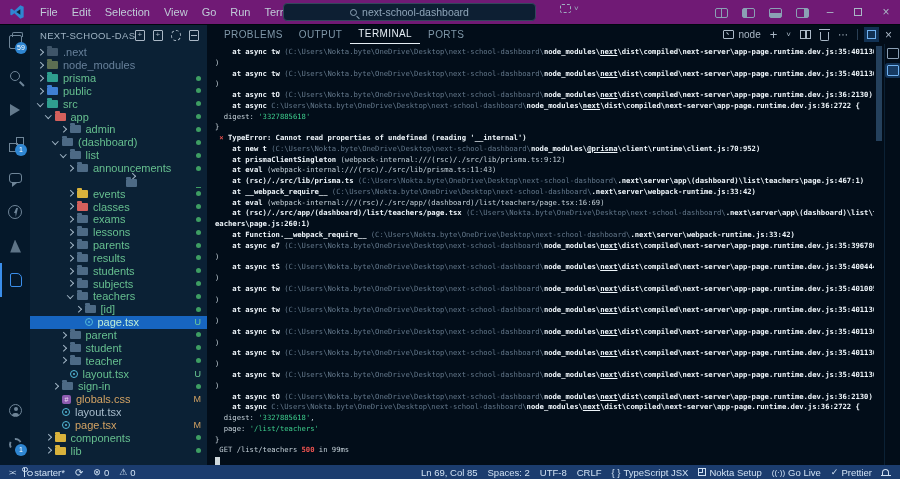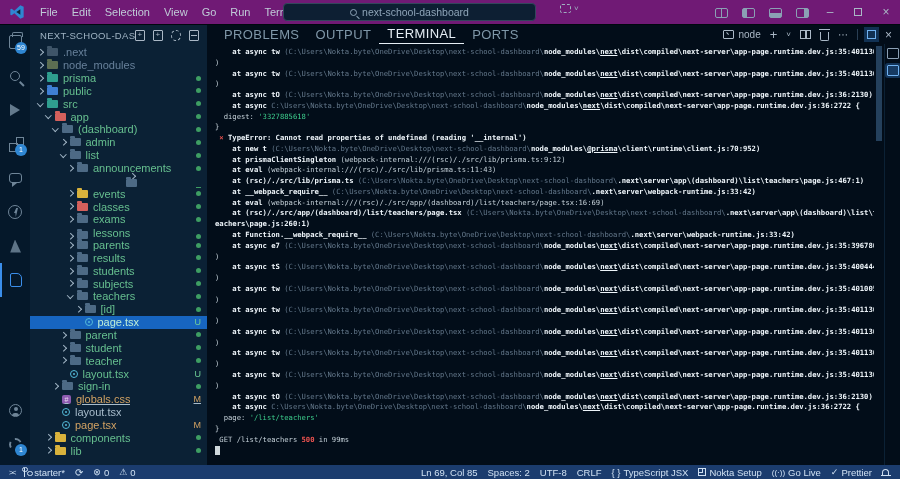--- a/index.html
+++ b/index.html
@@ -81,21 +81,21 @@
   .tl { overflow:hidden; text-overflow:clip; }
   .tl.g { color:#66bf8f; } .tl.d { color:#67809a; } .tl.o { color:#d2a263; } .tl.p { color:#a8bccb; }
   .tbadge { margin-left:auto; font-size:9px; }
   .tbadge.dot { width:5px; height:5px; border-radius:50%; background:#3e9e63; }
   .tbadge.U { color:#6fcf97; } .tbadge.M { color:#d2a263; }
   .trow.sel .tl { color:#bfeed7; }
 
   
   .panel { flex:1; display:flex; flex-direction:column; background:#020d19; min-width:0; }
   .p-head { height:19px; display:flex; align-items:center; padding-left:9px; flex:none; }
-  .p-tab { font-size:13px; letter-spacing:.4px; color:#7f97a8; padding:0 8px; line-height:18px; }
+  .p-tab { font-size:10px; letter-spacing:.4px; color:#7f97a8; padding:0 8px; line-height:18px; }
   .p-tab.active { color:#e6eef5; border-bottom:1px solid #e6eef5; }
   .p-actions { margin-left:auto; display:flex; align-items:center; gap:9px; padding-right:8px; color:#aab8c6; font-size:10px; }
   .pa-term { width:11px; height:9px; border:1.2px solid currentColor; border-radius:1px; }
   .pa-term::after { content:""; position:absolute; left:2px; top:2px; width:3px; height:1.2px; background:currentColor; transform:rotate(45deg); }
   .pa-split { width:11px; height:9px; border:1.2px solid currentColor; }
   .pa-split::after { content:""; position:absolute; left:4.5px; top:0; bottom:0; width:1.2px; background:currentColor; }
   .pa-trash { width:9px; height:9px; border:1.2px solid currentColor; border-top:none; border-radius:0 0 2px 2px; margin-top:3px; }
   .pa-trash::before { content:""; position:absolute; left:-2px; top:-2.5px; width:11px; height:1.2px; background:currentColor; }
   .pa-max { width:9px; height:9px; border:1.2px solid #6fb1f0; background:rgba(59,142,234,.28); outline:3px solid rgba(59,142,234,.28); }
   .p-body { flex:1; position:relative; display:flex; min-height:0; }
@@ -251,37 +251,37 @@
           <span class="tbadge dot"></span>
         </div>
         <div class="trow" style="padding-left: 13.5px;">
           <span class="chev e">
             <i></i>
           </span>
           <span class="fic" style="background: rgb(212, 96, 92);"></span>
           <span class="tl g">app</span>
           <span class="tbadge dot"></span>
         </div>
+        <div class="trow" style="padding-left: 28.5px;">
+          <span class="chev c">
+            <i></i>
+          </span>
+          <span class="fic" style="background: rgb(77, 106, 133);"></span>
+          <span class="tl g">admin</span>
+          <span class="tbadge dot"></span>
+        </div>
         <div class="trow" style="padding-left: 21px;">
           <span class="chev e">
             <i></i>
           </span>
           <span class="fic" style="background: rgb(77, 106, 133);"></span>
           <span class="tl g">(dashboard)</span>
           <span class="tbadge dot"></span>
         </div>
         <div class="trow" style="padding-left: 28.5px;">
-          <span class="chev c">
-            <i></i>
-          </span>
-          <span class="fic" style="background: rgb(77, 106, 133);"></span>
-          <span class="tl g">admin</span>
-          <span class="tbadge dot"></span>
-        </div>
-        <div class="trow" style="padding-left: 28.5px;">
           <span class="chev e">
             <i></i>
           </span>
           <span class="fic" style="background: rgb(77, 106, 133);"></span>
           <span class="tl g">list</span>
           <span class="tbadge dot"></span>
         </div>
         <div class="trow" style="padding-left: 36px;">
           <span class="chev c">
             <i></i>
@@ -315,21 +315,21 @@
           <span class="tbadge dot"></span>
         </div>
         <div class="trow" style="padding-left: 36px;">
           <span class="chev c">
             <i></i>
           </span>
           <span class="fic" style="background: rgb(77, 106, 133);"></span>
           <span class="tl g">exams</span>
           <span class="tbadge dot"></span>
         </div>
-        <div class="trow" style="padding-left: 36px; align-items: flex-end;">
+        <div class="trow" style="padding-left: 36px;">
           <span class="chev c">
             <i></i>
           </span>
           <span class="fic" style="background: rgb(77, 106, 133);"></span>
           <span class="tl g">lessons</span>
           <span class="tbadge dot"></span>
         </div>
         <div class="trow" style="padding-left: 36px;">
           <span class="chev c">
             <i></i>
@@ -415,21 +415,21 @@
           <span class="tbadge U">U</span>
         </div>
         <div class="trow" style="padding-left: 21px;">
           <span class="chev c">
             <i></i>
           </span>
           <span class="fic" style="background: rgb(77, 106, 133);"></span>
           <span class="tl g">sign-in</span>
           <span class="tbadge dot"></span>
         </div>
-        <div class="trow" style="padding-left: 21px; text-decoration: underline;">
+        <div class="trow" style="padding-left: 21px;">
           <span class="chev "></span>
           <span class="cic">#</span>
           <span class="tl o">globals.css</span>
           <span class="tbadge M">M</span>
         </div>
         <div class="trow" style="padding-left: 21px;">
           <span class="chev "></span>
           <span class="ric"></span>
           <span class="tl p">layout.tsx</span>
         </div>
@@ -506,20 +506,21 @@
           <div class="tline"><span class="seg-b">    at async tw </span><span class="seg-d">(C:\Users\Nokta.byte\OneDrive\Desktop\next-school-dashboard\</span><span class="seg-b">node_modules\</span><span class="seg-u">next</span><span class="seg-b">\dist\compiled\next-server\app-page.runtime.dev.js:35:401136</span></div>
           <div class="tline"><span class="seg-p">)</span></div>
           <div class="tline"><span class="seg-b">    at async tw </span><span class="seg-d">(C:\Users\Nokta.byte\OneDrive\Desktop\next-school-dashboard\</span><span class="seg-b">node_modules\</span><span class="seg-u">next</span><span class="seg-b">\dist\compiled\next-server\app-page.runtime.dev.js:35:401136</span></div>
           <div class="tline"><span class="seg-p">)</span></div>
           <div class="tline"><span class="seg-b">    at async tw </span><span class="seg-d">(C:\Users\Nokta.byte\OneDrive\Desktop\next-school-dashboard\</span><span class="seg-b">node_modules\</span><span class="seg-u">next</span><span class="seg-b">\dist\compiled\next-server\app-page.runtime.dev.js:35:401136</span></div>
           <div class="tline"><span class="seg-p">)</span></div>
           <div class="tline"><span class="seg-b">    at async tw </span><span class="seg-d">(C:\Users\Nokta.byte\OneDrive\Desktop\next-school-dashboard\</span><span class="seg-b">node_modules\</span><span class="seg-u">next</span><span class="seg-b">\dist\compiled\next-server\app-page.runtime.dev.js:35:401136</span></div>
           <div class="tline"><span class="seg-p">)</span></div>
           <div class="tline"><span class="seg-b">    at async tO </span><span class="seg-d">(C:\Users\Nokta.byte\OneDrive\Desktop\next-school-dashboard\</span><span class="seg-b">node_modules\</span><span class="seg-u">next</span><span class="seg-b">\dist\compiled\next-server\app-page.runtime.dev.js:36:2130)</span></div>
           <div class="tline"><span class="seg-b">    at async </span><span class="seg-d">C:\Users\Nokta.byte\OneDrive\Desktop\next-school-dashboard\</span><span class="seg-b">node_modules\</span><span class="seg-u">next</span><span class="seg-b">\dist\compiled\next-server\app-page.runtime.dev.js:36:2722 {</span></div>
+          <div class="tline"><span class="seg-p">  digest: </span><span class="seg-g">'3327885618'</span><span class="seg-p">,</span></div>
           <div class="tline"><span class="seg-p">  page: </span><span class="seg-g">'/list/teachers'</span></div>
           <div class="tline"><span class="seg-p">}</span></div>
           <div class="tline"><span class="seg-p"> GET /list/teachers </span><span class="seg-r">500</span><span class="seg-p"> in 99ms</span></div>
           <div class="tline"><span class="cursor"></span></div>
         </div>
       <div class="scrollbar">
           <div class="scroll-thumb"></div>
         </div>
       <div class="term-strip">
         <span class="ts-ic"></span>

